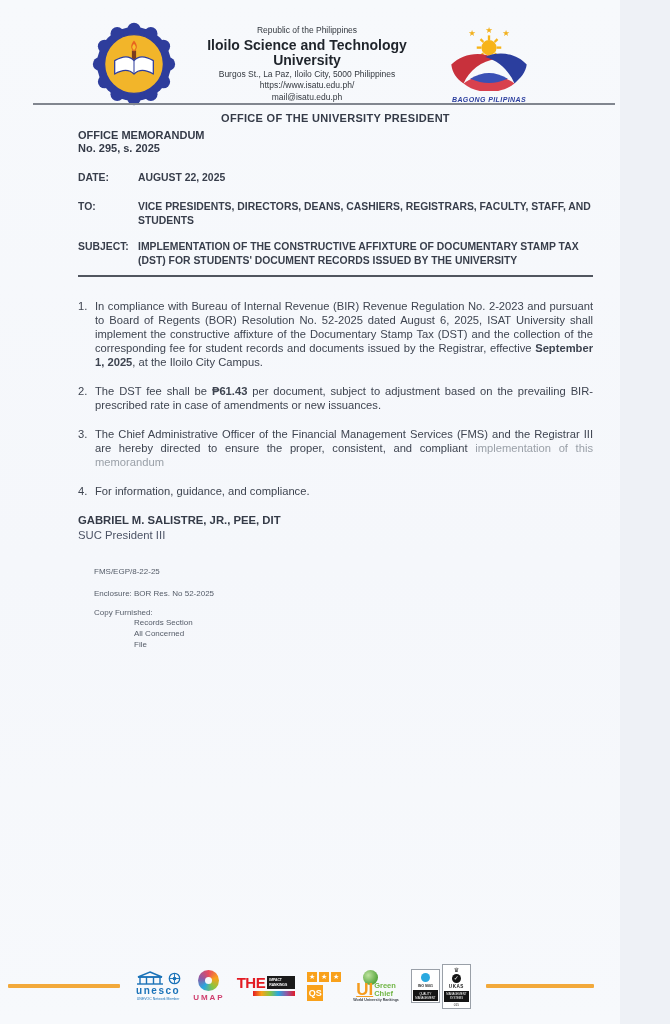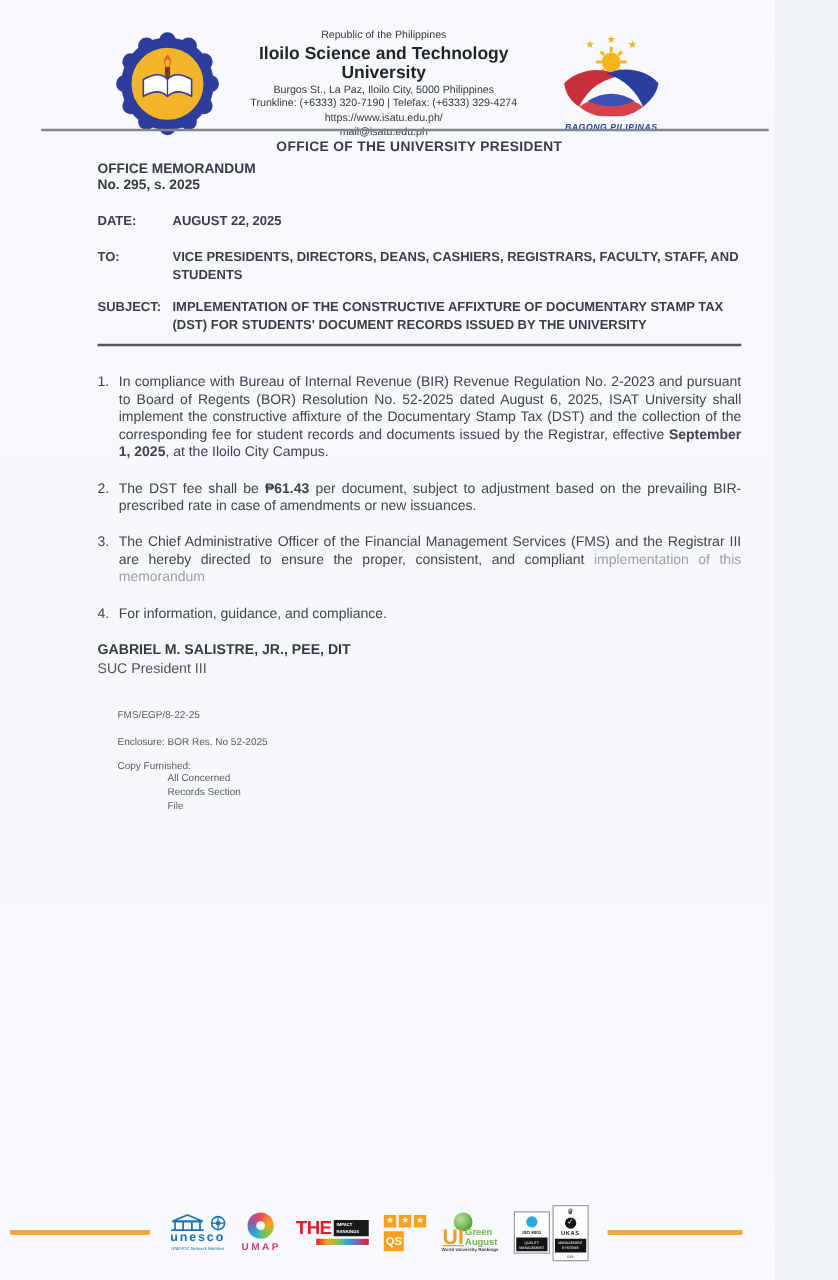--- a/index.html
+++ b/index.html
@@ -137,21 +137,20 @@
       <path d="M50 22 C54 27 55 31 50 35 C45 31 46 27 50 22 Z" fill="#e8641f"></path>
       <path d="M50 26 C52.5 29 53 31 50 33.5 C47 31 47.5 29 50 26 Z" fill="#f6c32f"></path>
       <path d="M27 46 C37 40 45 40 50 46 C55 40 63 40 73 46 L73 62 C63 56 55 57 50 62 C45 57 37 56 27 62 Z" fill="#ffffff" stroke="#2e3d9c" stroke-width="1.5" stroke-linejoin="round"></path>
       <path d="M50 46 L50 62" stroke="#2e3d9c" stroke-width="1.2"></path>
     </svg>
 
     <div class="head-center">
       <div class="head-small">Republic of the Philippines</div>
       <div class="head-univ">Iloilo Science and Technology University</div>
       <div class="head-small">Burgos St., La Paz, Iloilo City, 5000 Philippines</div>
-      <div class="head-small">Trunkline: (+6333) 320-7190 | Telefax: (+6333) 329-4274</div>
       <div class="head-small">https://www.isatu.edu.ph/</div>
       <div class="head-small">mail@isatu.edu.ph</div>
     </div>
 
     <div class="bp-block">
       <svg width="96" height="66" viewBox="0 0 100 70">
         <text x="32" y="12" font-size="9" fill="#f2b01c" text-anchor="middle">★</text>
         <text x="50" y="8" font-size="9" fill="#f2b01c" text-anchor="middle">★</text>
         <text x="68" y="12" font-size="9" fill="#f2b01c" text-anchor="middle">★</text>
         <circle cx="50" cy="24" r="8" fill="#f7b419"></circle>
@@ -222,22 +221,22 @@
     <div class="signature">
       <div class="sig-name">GABRIEL M. SALISTRE, JR., PEE, DIT</div>
       <div class="sig-title">SUC President III</div>
     </div>
 
     <div class="refs">
       <div class="ref-initials">FMS/EGP/8-22-25</div>
       <div class="ref-enclosure">Enclosure: BOR Res. No 52-2025</div>
       <div>Copy Furnished:</div>
       <div class="copy-list">
+        <div>Records Section</div>
         <div>All Concerned</div>
-        <div>Records Section</div>
         <div>File</div>
       </div>
     </div>
   </div>
 
   <div class="footer">
     <div class="fline l"></div>
 
     <div class="logos">
 
@@ -286,21 +285,21 @@
         </div>
         <div class="qs-box">QS</div>
       </div>
 
       <div class="lg">
         <div class="gm-globe"></div>
         <div class="gm-main">
           <span class="gm-ui">UI</span>
           <span class="gm-words">
             <span>Green</span>
-            <span>August</span>
+            <span>Chief</span>
           </span>
         </div>
         <div class="gm-sub">World University Rankings</div>
       </div>
 
       <div class="lg lg-cert">
         <div class="cert-box">
           <div class="iso-dot"></div>
           <div class="iso-name">ISO 9001</div>
           <div class="cert-strip">QUALITY MANAGEMENT</div>

